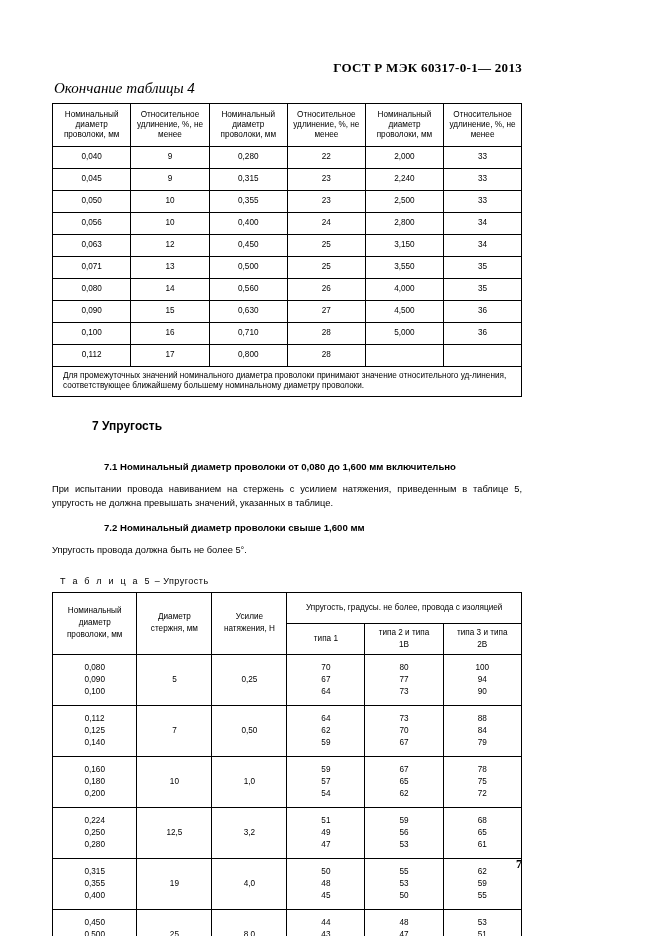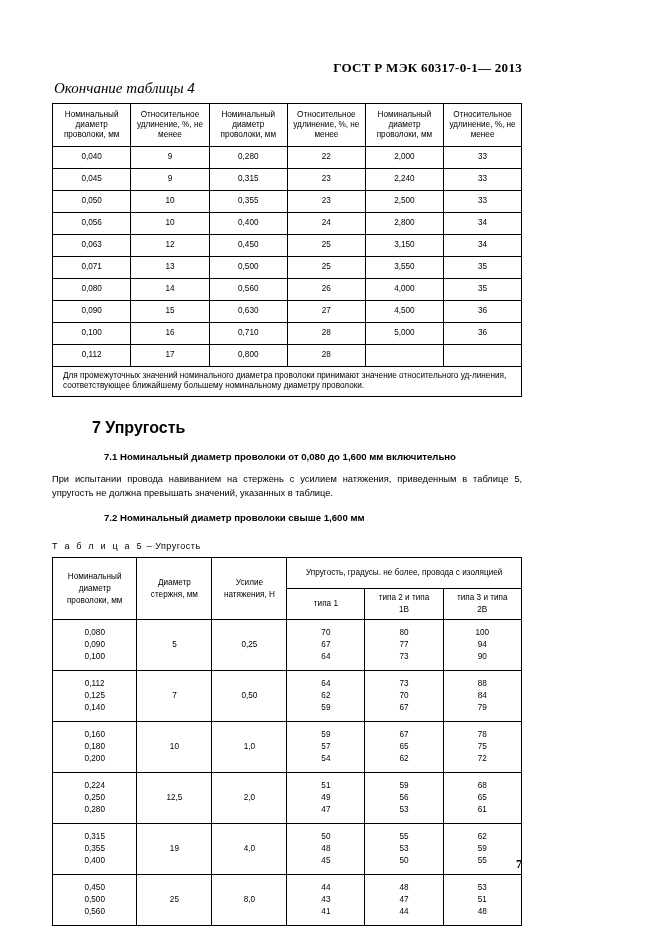--- a/index.html
+++ b/index.html
@@ -57,41 +57,41 @@
     height: 17px;
   }
   .note-cell {
     text-align: left !important;
     padding: 4px 10px !important;
     line-height: 1.45;
     font-size: 8.2px;
   }
   h2.section {
     font-family: "Liberation Sans", sans-serif;
-    font-size: 16px;
+    font-size: 12px;
     font-weight: bold;
-    margin: 22px 0 14px 40px;
+    margin: 22px 0 28px 40px;
   }
   h3.subsection {
     font-family: "Liberation Sans", sans-serif;
     font-size: 9.6px;
     font-weight: bold;
     margin: 12px 0 10px 52px;
   }
   p.body {
     font-family: "Liberation Sans", sans-serif;
     font-size: 9.3px;
     line-height: 1.55;
     margin: 8px 0 8px 0;
     text-align: justify;
   }
   .table-caption {
     font-family: "Liberation Sans", sans-serif;
     font-size: 9px;
-    margin: 18px 0 6px 0;
+    margin: 18px 0 6px 8px;
     letter-spacing: 0.5px;
   }
   .table-caption .sp {
     letter-spacing: 2.2px;
   }
   table.t5 {
     border-collapse: collapse;
     width: 100%;
     table-layout: fixed;
     margin-top: 4px;
@@ -235,20 +235,21 @@
   </table>
 
   <h2 class="section">7 Упругость</h2>
 
   <h3 class="subsection">7.1 Номинальный диаметр проволоки от 0,080 до 1,600 мм включительно</h3>
 
   <p class="body">При испытании провода навиванием на стержень с усилием натяжения, приведенным в таблице 5, упругость не должна превышать значений, указанных в таблице.</p>
 
   <h3 class="subsection">7.2 Номинальный диаметр проволоки свыше 1,600 мм</h3>
 
+  <p class="body">Упругость провода должна быть не более 5°.</p>
 
   <div class="table-caption">
     <span class="sp">Т а б л и ц а  5</span>
     <span>– Упругость</span>
   </div>
 
   <table class="t5">
     <colgroup>
       <col style="width:18%">
         <col style="width:16%">
@@ -317,21 +318,21 @@
 62</td>
         <td class="grp nowrapcell">78
 75
 72</td>
       </tr>
       <tr>
         <td class="grp nowrapcell">0,224
 0,250
 0,280</td>
         <td class="grp">12,5</td>
-        <td class="grp">2,0</td>
+        <td class="grp">3,2</td>
         <td class="grp nowrapcell">51
 49
 47</td>
         <td class="grp nowrapcell">59
 56
 53</td>
         <td class="grp nowrapcell">68
 65
 61</td>
       </tr>

